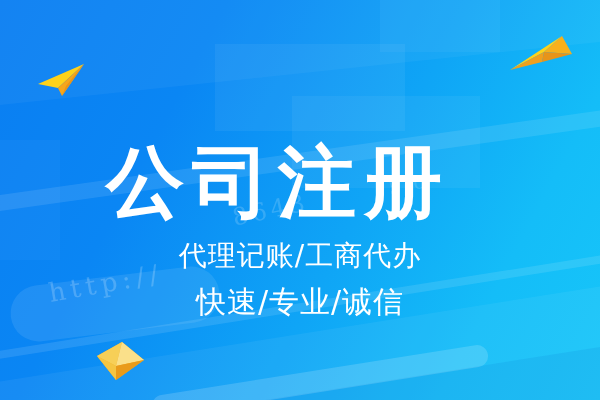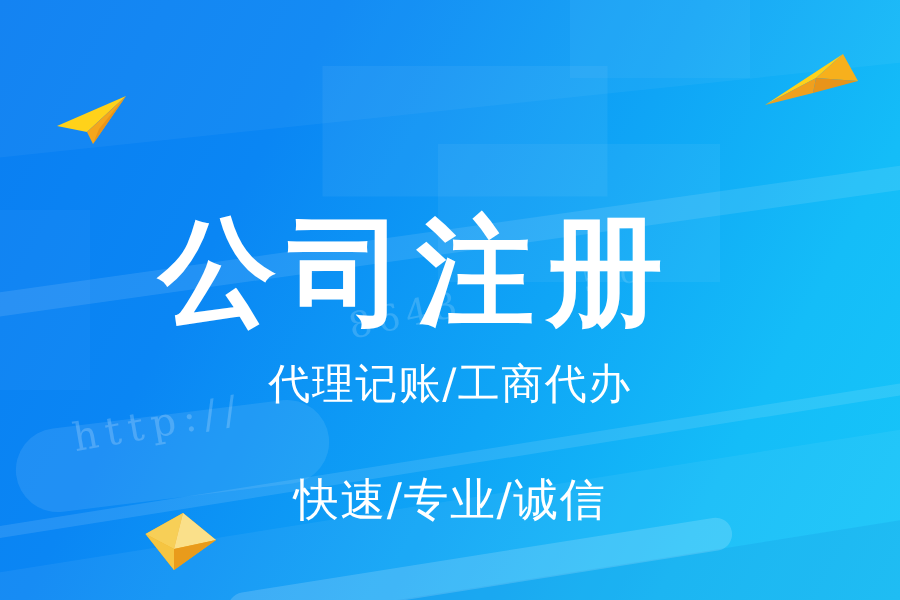--- a/index.html
+++ b/index.html
@@ -113,21 +113,20 @@
     color:#ffffff;
     font-size:28px;line-height:46px;
     letter-spacing:1px;
   }
   .tagline{
     position:absolute;left:0;top:284px;width:600px;
     text-align:center;
     color:#ffffff;
     font-size:30px;line-height:36px;
     letter-spacing:1px;
-    margin-top:32px;
   }
 
   
   .orn{position:absolute;}
   .plane-tl{left:36px;top:62px;}
   .plane-tr{left:508px;top:32px;}
   .env-bl{left:92px;top:338px;}
 </style>
 </head>
 <body>

